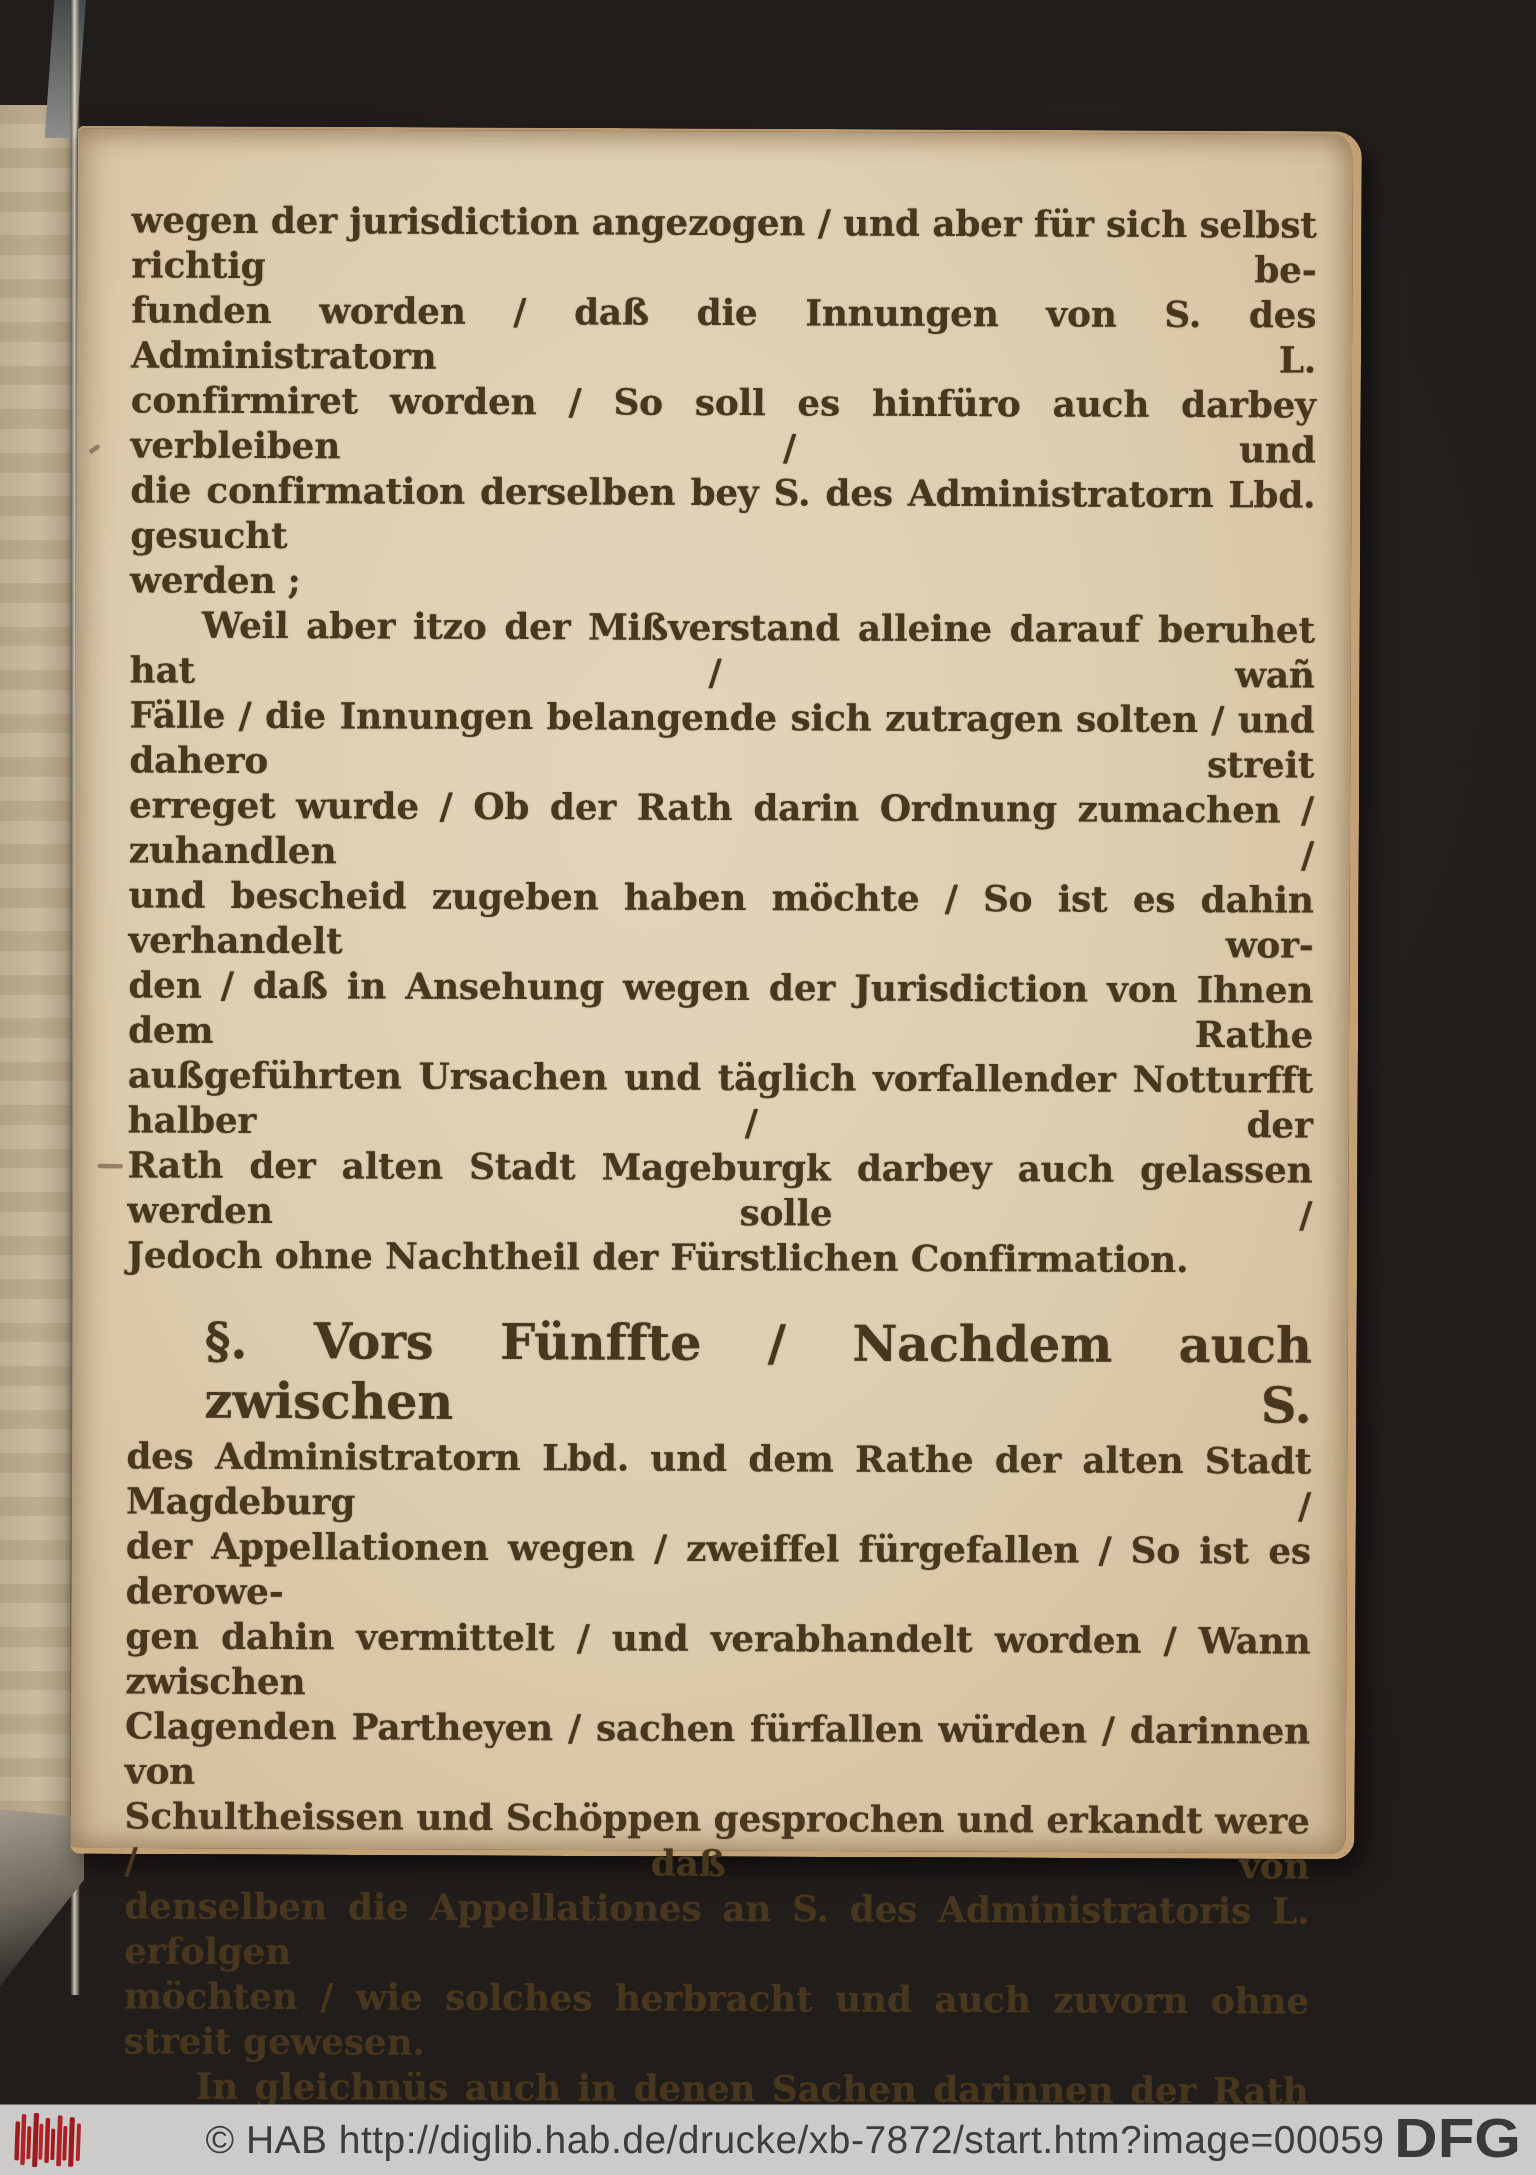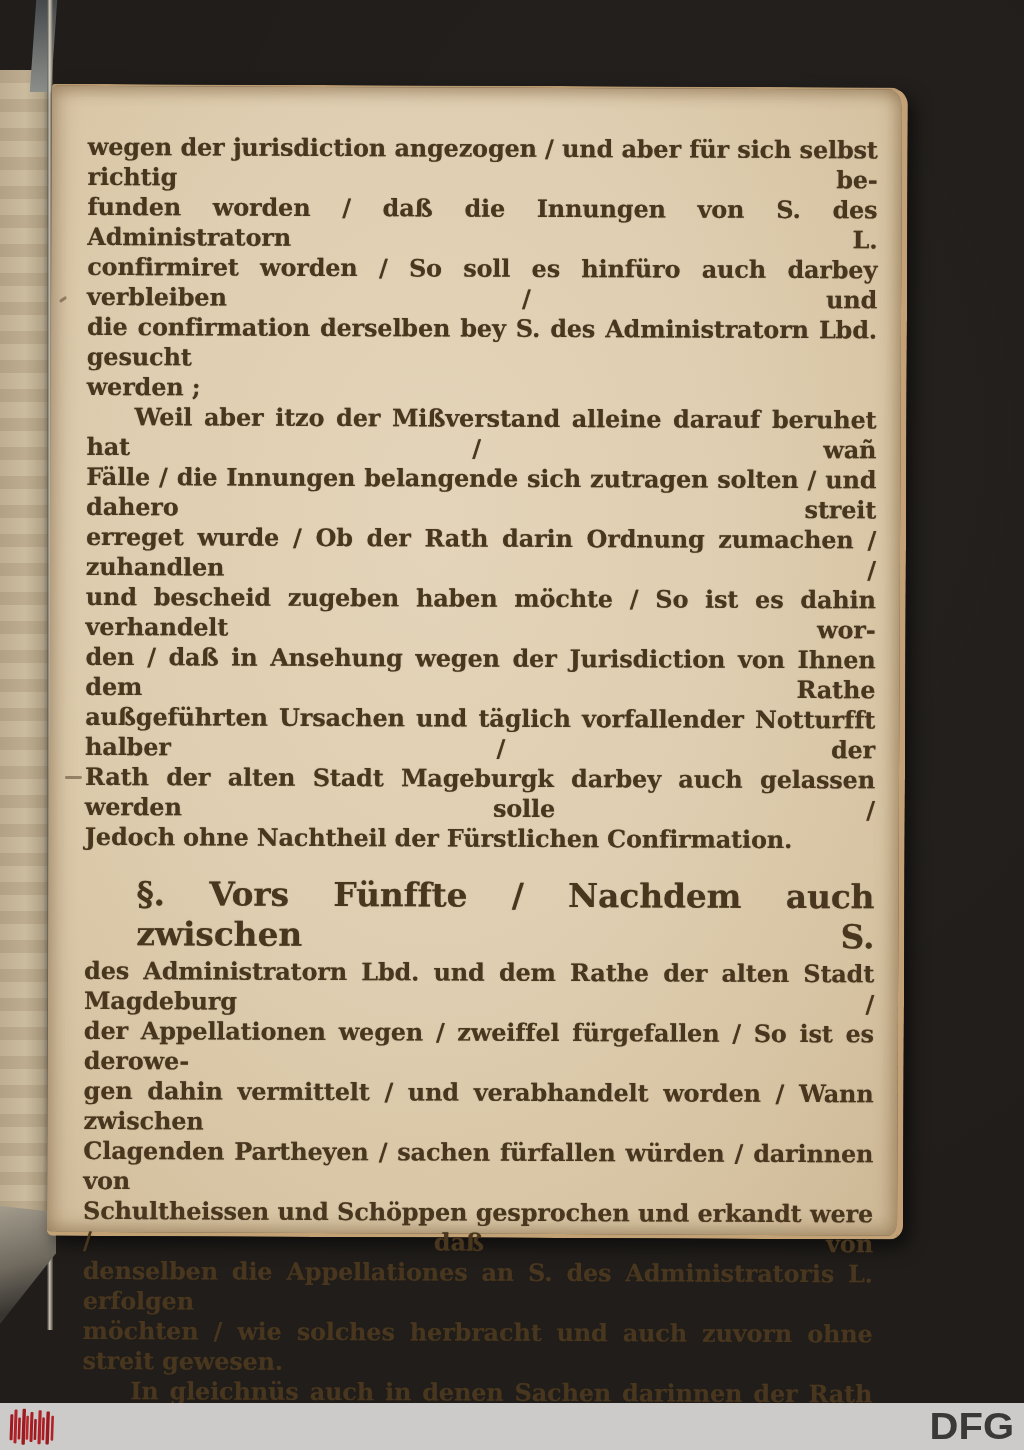--- a/index.html
+++ b/index.html
@@ -142,16 +142,17 @@
         <rect x="17" y="3" width="3.4" height="36" fill="#9c1a20" rx="1"></rect>
         <rect x="21" y="10" width="2.6" height="24" fill="#b8262c" rx="1"></rect>
         <rect x="25" y="6" width="3" height="30" fill="#a81c22" rx="1"></rect>
         <rect x="29" y="13" width="2.6" height="21" fill="#9c1a20" rx="1"></rect>
         <rect x="33" y="4" width="3.2" height="34" fill="#b2222a" rx="1"></rect>
         <rect x="37" y="11" width="2.6" height="23" fill="#a81c22" rx="1"></rect>
         <rect x="41" y="5" width="3.4" height="33" fill="#9c1a20" rx="1"></rect>
         <rect x="46" y="9" width="2.6" height="25" fill="#b2222a" rx="1"></rect>
       </g>
     </svg>
+    <div class="footer-url">© HAB http://diglib.hab.de/drucke/xb-7872/start.htm?image=00059</div>
     <div class="dfg-logo">DFG</div>
   </div>
 
 </div>
 
 </body></html>

